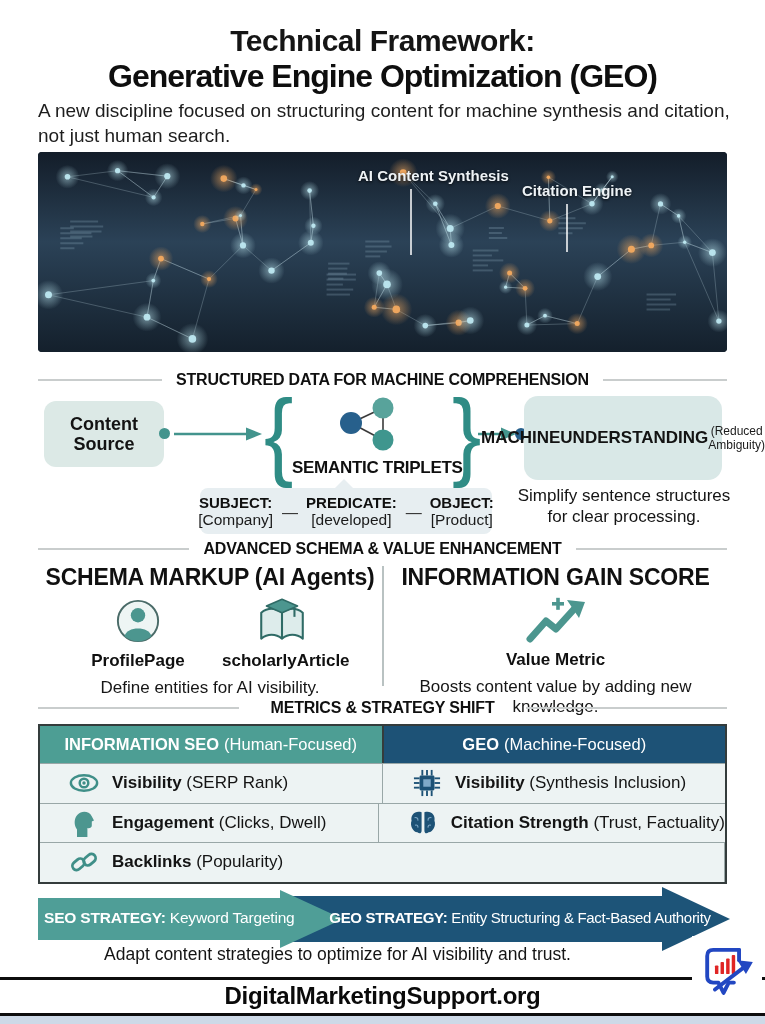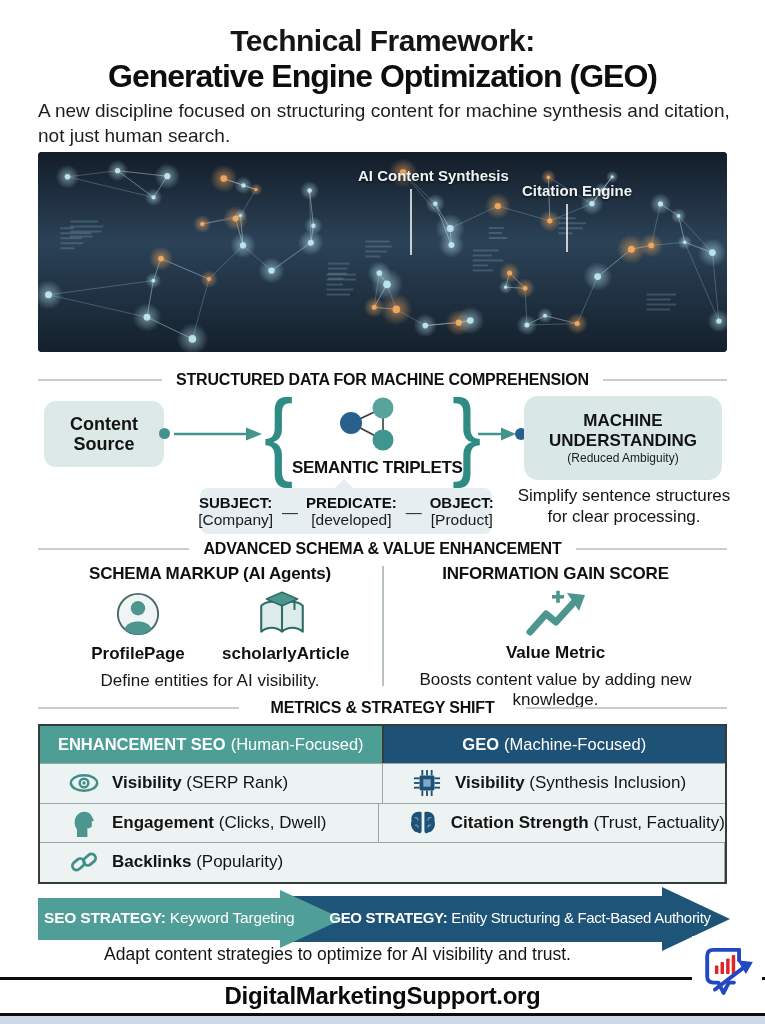--- a/index.html
+++ b/index.html
@@ -34,40 +34,40 @@
             display:grid; place-items:center; font-weight:800; font-size:18px; line-height:1.12; text-align:center; color:#131313;}
   .dot-teal { left:121px; top:32px; width:11px; height:11px; border-radius:50%; background:#43948d; }
   .arrow1 { left:136px; top:31px; }
   .brace { top:-12px; font-size:88px; font-weight:400; color:#2f8c85; transform:scaleY(1.12); line-height:100px;}
   .brace.l { left:226px; } .brace.r { left:414px; }
   .triplet { left:254px; top:0px; width:150px; text-align:center; }
   .triplet-label { margin-top:1px; font-size:17px; font-weight:800; letter-spacing:-0.3px; color:#0f0f0f; white-space:nowrap;}
   .arrow2 { left:440px; top:31px; }
   .dot-navy { left:477px; top:32px; width:12px; height:12px; border-radius:50%; background:#27608c; }
   .mu-box { left:486px; top:0; width:198px; height:84px; background:#d9e8e7; border-radius:14px;
-            display:flex; flex-direction:column; justify-content:center; align-items:center; text-align:center;}
+            display:flex; flex-direction:row; justify-content:center; align-items:center; text-align:center;}
   .mu-box .b { font-size:17px; font-weight:800; line-height:1.18; color:#131313;}
   .mu-box .r { font-size:12px; line-height:1.2; color:#1a1a1a;}
   
   .trip-row { position:absolute; top:484px; left:38px; width:689px; height:58px; }
   .trip-row > * { position:absolute; }
   .pointer { left:296px; top:-5px; width:0; height:0;
              border-left:10px solid transparent; border-right:10px solid transparent; border-bottom:10px solid #e7eef1; }
   .spo-box { left:162px; top:4px; width:292px; height:46px; background:#e7eef1; border-radius:8px;
              display:flex; justify-content:center; align-items:center; gap:9px; }
   .spo-col { text-align:center; }
   .spo-col .lab { font-size:15px; font-weight:800; color:#0f0f0f; }
   .spo-col .val { font-size:15.5px; color:#1a1a1a; }
   .spo-dash { font-size:16px; color:#333; padding-top:4px; letter-spacing:-1px;}
   .simplify { left:468px; top:1px; width:236px; text-align:center; font-size:17px; line-height:1.25; color:#141414;}
   
   .schema-col { position:absolute; text-align:center; }
   .schema-col.left { top:564px; left:38px; width:344px; }
   .schema-col.right { top:564px; left:384px; width:343px; }
-  .schema-title { font-size:17px; font-weight:800; letter-spacing:-0.2px; color:#101010;}
+  .schema-title { font-size:23px; font-weight:800; letter-spacing:-0.2px; color:#101010;}
   .schema-icons { margin-top:7px; display:flex; justify-content:center; gap:24px; }
   .schema-item { width:120px; }
   .schema-item .lbl, .gain-lbl { margin-top:3px; font-size:17px; font-weight:800; color:#101010; white-space:nowrap;}
   .schema-cap { margin-top:7px; font-size:17px; color:#161616; }
   .vdiv { position:absolute; left:382px; top:566px; width:1.5px; height:120px; background:#b9c2c2; }
   .gain-ico { margin-top:4px; }
   
   .mtable { position:absolute; top:724px; left:38px; width:689px; border:2.5px solid #343c3c; background:#edf3f3;}
   .hrow { display:flex; height:37px; }
   .hcell { flex:1; display:flex; justify-content:center; align-items:center; gap:5px;
@@ -488,21 +488,21 @@
 
   <div class="sec-head" style="top:699px;gap:32px;">
     <div class="ln"></div>
     <div class="tx">METRICS &amp; STRATEGY SHIFT</div>
     <div class="ln"></div>
   </div>
 
   <div class="mtable">
     <div class="hrow">
       <div class="hcell seo">
-        <span class="b">ENHANCEMENT SEO</span>
+        <span class="b">INFORMATION SEO</span>
         <span>(Human-Focused)</span>
       </div>
       <div class="hcell geo">
         <span class="b">GEO</span>
         <span>(Machine-Focused)</span>
       </div>
     </div>
 
     <div class="brow">
       <div class="bcell seo">

